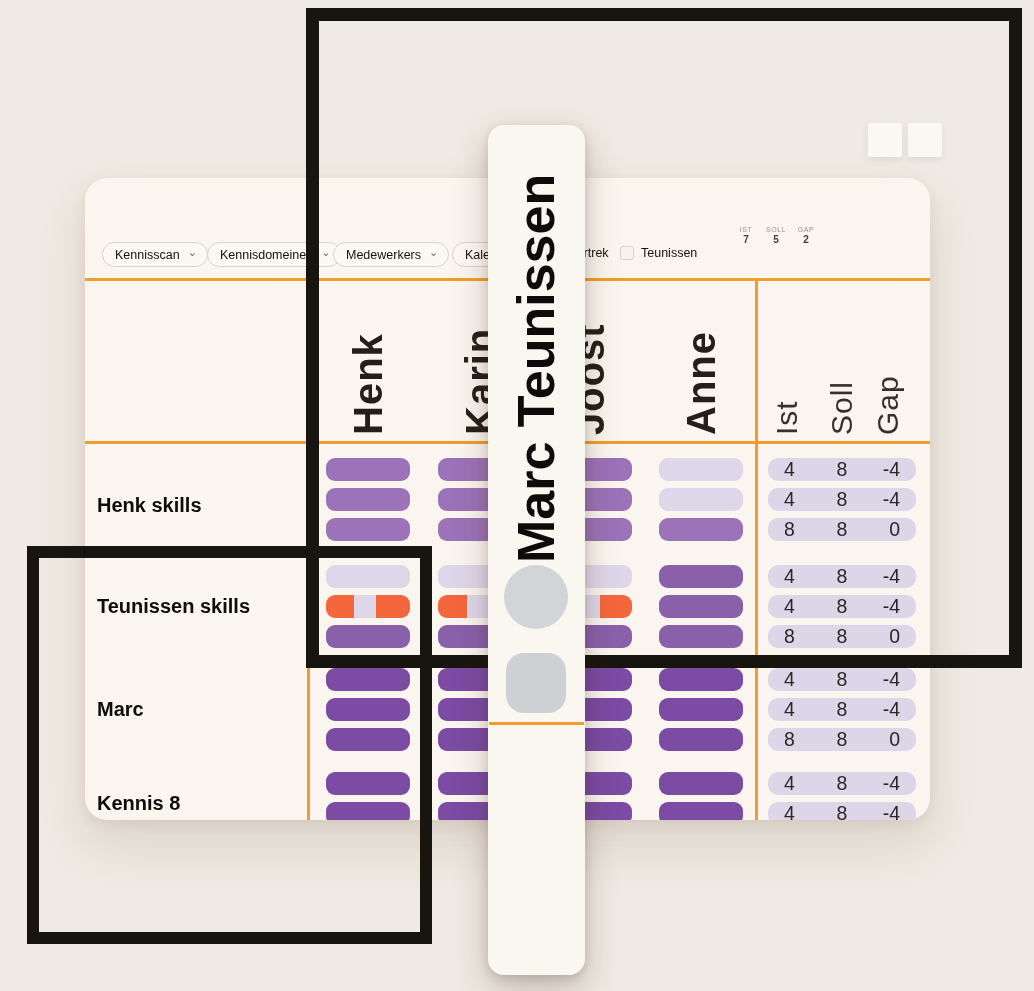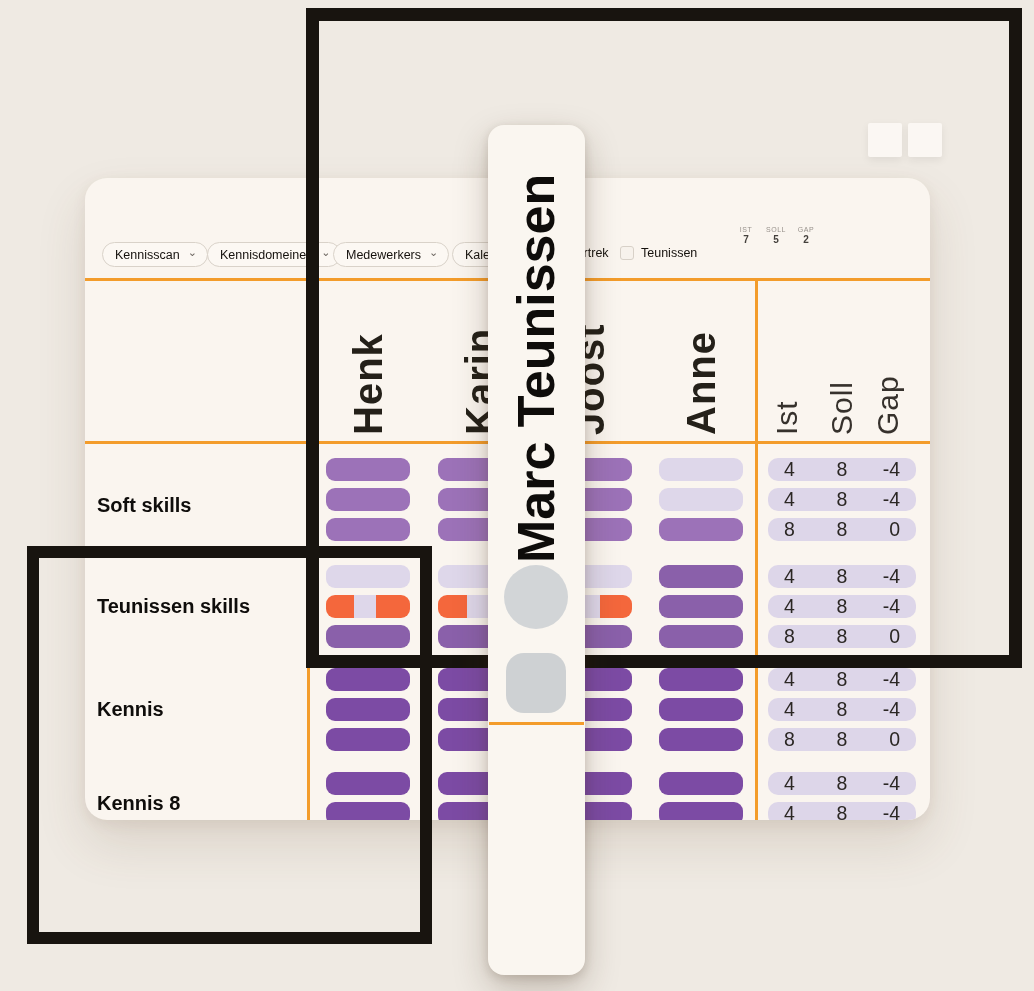--- a/index.html
+++ b/index.html
@@ -152,21 +152,21 @@
   <div class="vline" style="left:670px;top:100px;height:542px"></div>
 
   <div id="grid">
       <div class="vtext col-header" style="left: 261px;">Henk</div>
       <div class="vtext col-header" style="left: 373px;">Karin</div>
       <div class="vtext col-header" style="left: 483px;">Joost</div>
       <div class="vtext col-header" style="left: 594px;">Anne</div>
       <div class="vtext mcol-header" style="left: 682px;">Ist</div>
       <div class="vtext mcol-header" style="left: 737px;">Soll</div>
       <div class="vtext mcol-header" style="left: 783px;">Gap</div>
-      <div class="row-label" style="top: 315px;">Soft skills</div>
+      <div class="row-label" style="top: 315px;">Henk skills</div>
       <div class="bar" style="left: 241px; top: 280px; width: 84px;">
         <span class="seg" style="width: 100%; background: rgb(156, 114, 184);"></span>
       </div>
       <div class="bar" style="left: 353px; top: 280px; width: 84px;">
         <span class="seg" style="width: 100%; background: rgb(156, 114, 184);"></span>
       </div>
       <div class="bar" style="left: 463px; top: 280px; width: 84px;">
         <span class="seg" style="width: 100%; background: rgb(156, 114, 184);"></span>
       </div>
       <div class="bar" style="left: 574px; top: 280px; width: 84px;">
@@ -260,21 +260,21 @@
         <span class="seg" style="width: 100%; background: rgb(138, 96, 170);"></span>
       </div>
       <div class="bar" style="left: 574px; top: 447px; width: 84px;">
         <span class="seg" style="width: 100%; background: rgb(138, 96, 170);"></span>
       </div>
       <div class="mpill" style="left: 683px; top: 447px; width: 148px;">
         <span class="mval">8</span>
         <span class="mval">8</span>
         <span class="mval">0</span>
       </div>
-      <div class="row-label" style="top: 519px;">Kennis</div>
+      <div class="row-label" style="top: 519px;">Marc</div>
       <div class="bar" style="left: 241px; top: 490px; width: 84px;">
         <span class="seg" style="width: 100%; background: rgb(124, 75, 164);"></span>
       </div>
       <div class="bar" style="left: 353px; top: 490px; width: 84px;">
         <span class="seg" style="width: 100%; background: rgb(124, 75, 164);"></span>
       </div>
       <div class="bar" style="left: 463px; top: 490px; width: 84px;">
         <span class="seg" style="width: 100%; background: rgb(124, 75, 164);"></span>
       </div>
       <div class="bar" style="left: 574px; top: 490px; width: 84px;">

